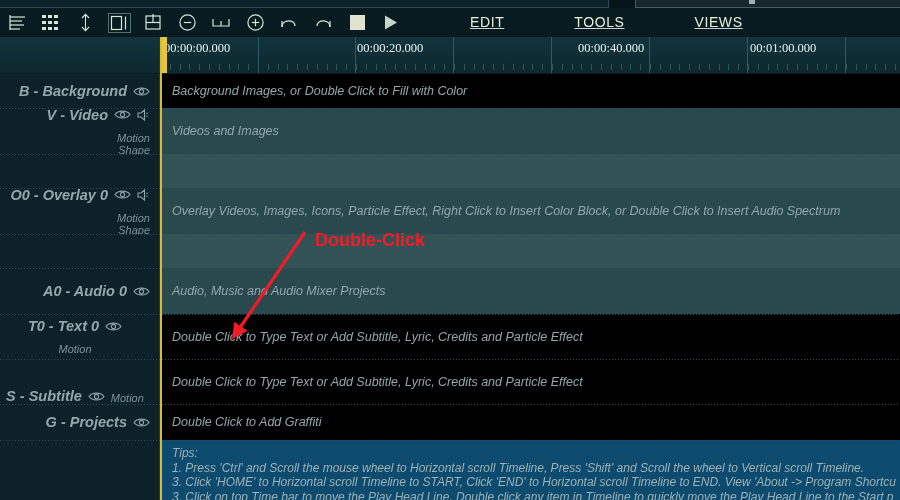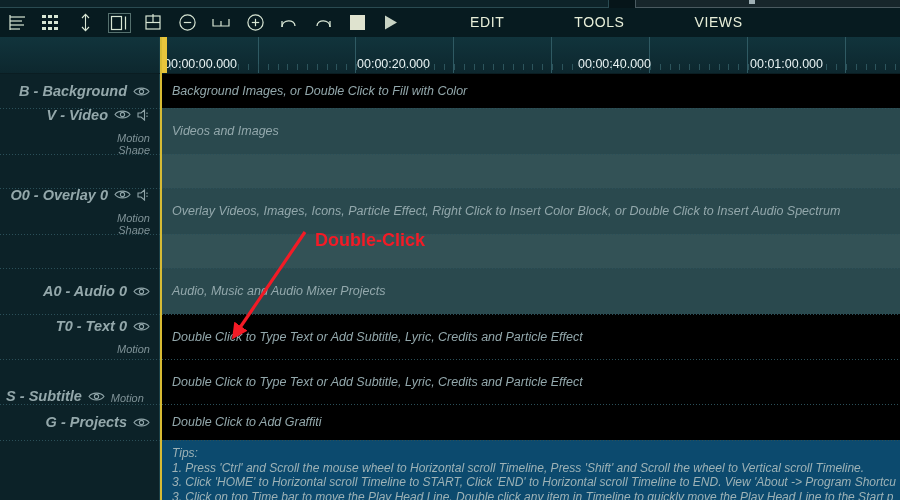--- a/index.html
+++ b/index.html
@@ -23,41 +23,41 @@
     position:absolute; left:0; top:8px; width:900px; height:29px;
     background:#071b20;
     display:flex; align-items:center;
   }
   .tb-icon {
     width:34px; height:29px; display:flex; align-items:center; justify-content:center;
     color:#d8e6d4;
   }
   .tb-icon svg { display:block; }
   .tb-icon.boxed svg { outline:1px solid #55706e; }
-  #tb-menus { display:flex; align-items:center; margin-left:48px; }
+  #tb-menus { display:flex; align-items:center; margin-left:48px;text-decoration:underline; }
   .tb-menu {
     font-size:14px; letter-spacing:0.6px; color:#e8efd9;
     padding:0 14px; height:29px; line-height:29px; margin-right:42px;
     font-family:"Liberation Sans", sans-serif;
   }
 
   
   #ruler {
     position:absolute; left:0; top:37px; width:900px; height:37px;
     background:linear-gradient(#11343c,#0d272e);
     border-bottom:1px solid #0a1d22;
     overflow:hidden;
   }
   #ruler-left-pad { position:absolute; left:0; top:0; width:160px; height:37px;
     background:linear-gradient(#11343c,#0d272e); border-right:1px solid #173c44; }
   .ruler-major { position:absolute; top:0; width:1px; height:37px; background:#2f5a63; }
   .ruler-minor { position:absolute; top:27px; width:1px; height:6px; background:#2c545c; }
   .ruler-label {
     position:absolute; top:4px; font-size:12.5px; color:#e9f3f3;
-    font-family:Liberation Sans, sans-serif; white-space:nowrap;margin-top:16px;
+    font-family:Liberation Serif, serif; white-space:nowrap;
   }
   #playhead { position:absolute; left:160px; top:0; width:7px; height:37px; background:#e8c53c; }
   #playhead:after { content:""; position:absolute; left:0; top:37px; width:7px; height:7px;
     background:#e8c53c; clip-path:polygon(0 0,100% 0,0 100%); }
   #playhead-line { position:absolute; left:160px; top:37px; width:2px; height:463px; background:#d8bb34; z-index:5; }
 
   
   #tracks { position:absolute; left:0; top:74px; width:900px; height:426px; }
   .row { position:absolute; left:0; width:900px; display:flex; }
   .row .hdr {
@@ -411,21 +411,21 @@
             <circle cx="8.5" cy="5.5" r="2.1"></circle>
           </svg>
         </span>
       </div>
       <div class="body bg-b">
         <div class="clip-hint">Audio, Music and Audio Mixer Projects</div>
       </div>
     </div>
     <div class="row-sep" style="top: 194px;"></div>
     <div class="row" style="top: 240px; height: 45px;">
-      <div class="hdr" style="flex-direction: column; justify-content: center; align-items: flex-end;">
+      <div class="hdr" style="flex-direction: column; justify-content: center; align-items: center;">
         <div style="display: flex; align-items: center; gap: 6px;">
           <span class="hdr-label">T0 - Text 0</span>
           <span style="display: flex;">
             <svg class="eye-icon" width="17" height="11" viewBox="0 0 17 11" fill="none" stroke="currentColor" stroke-width="1.1">
               <path d="M1 5.5 C4 1, 13 1, 16 5.5 C13 10, 4 10, 1 5.5 Z"></path>
               <circle cx="8.5" cy="5.5" r="2.1"></circle>
             </svg>
           </span>
         </div>
         <div class="hdr-sublabel" style="margin-top: 3px;">

